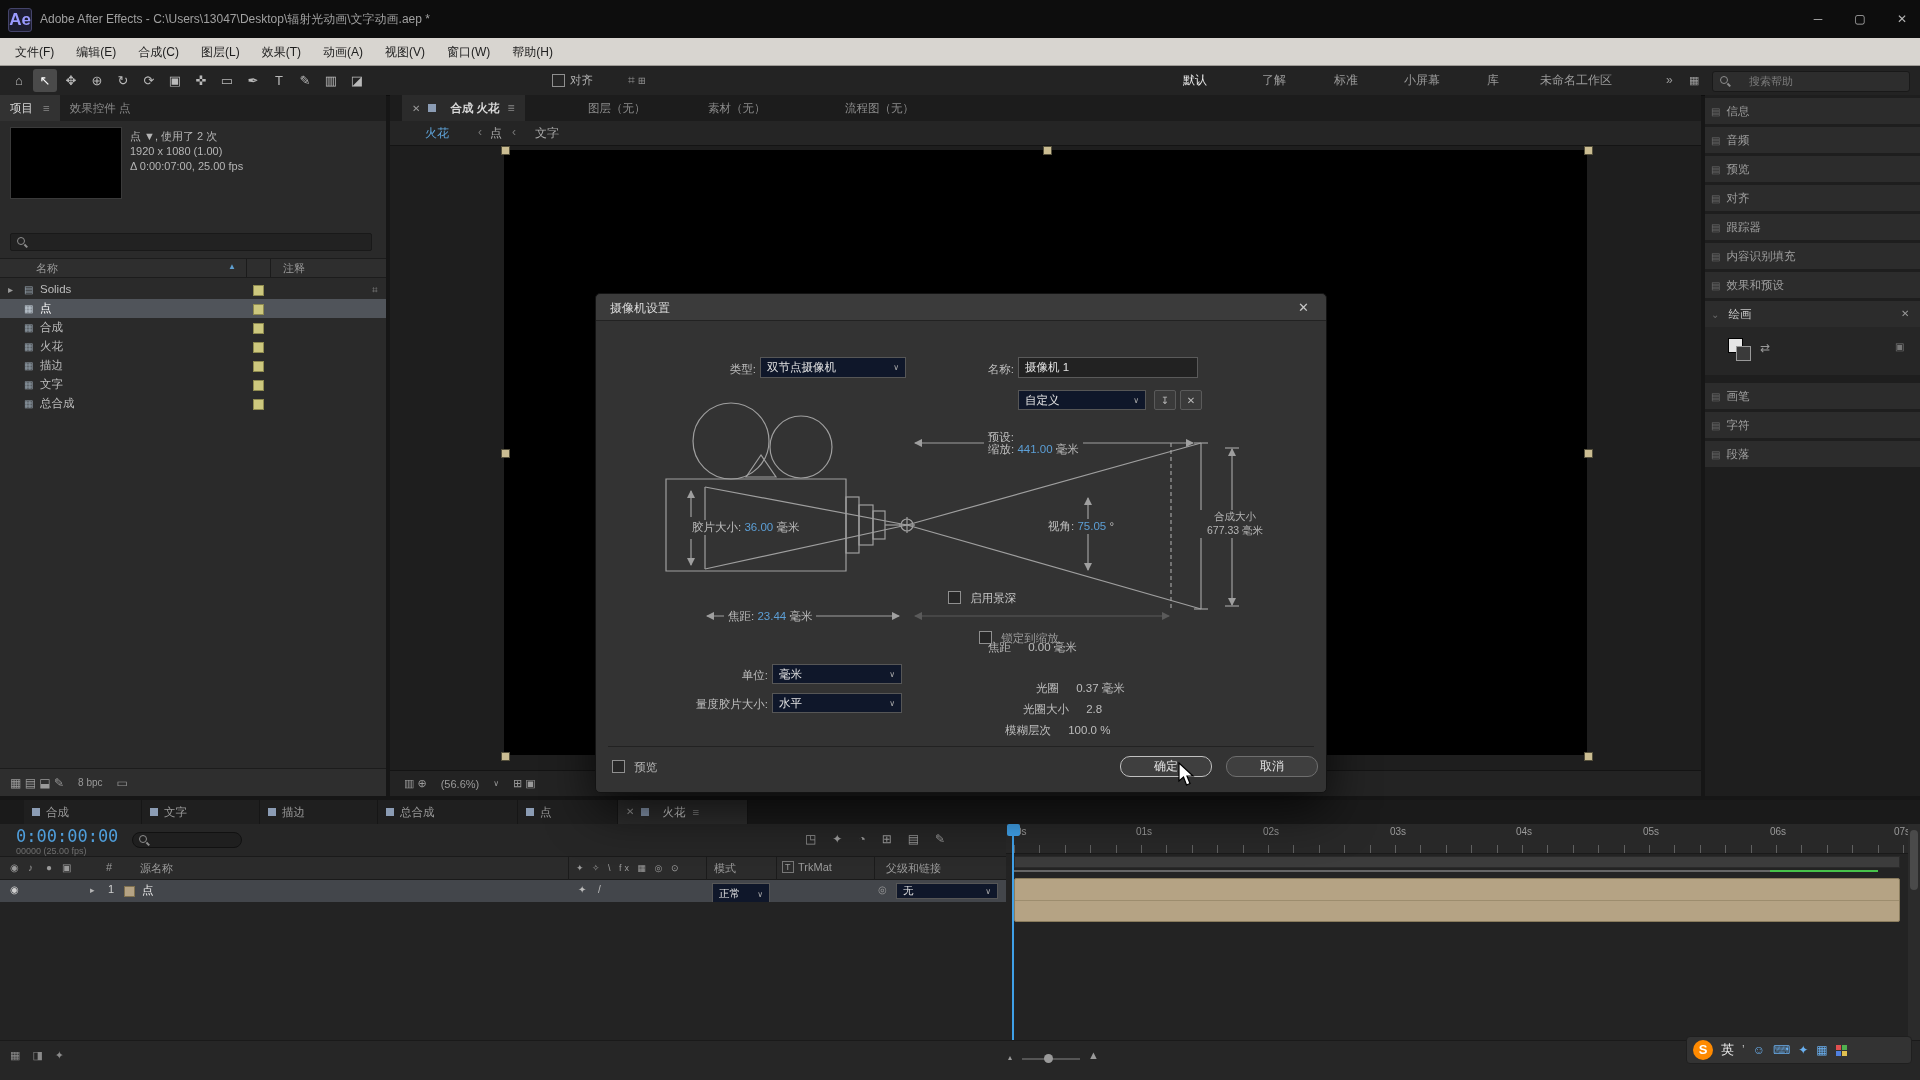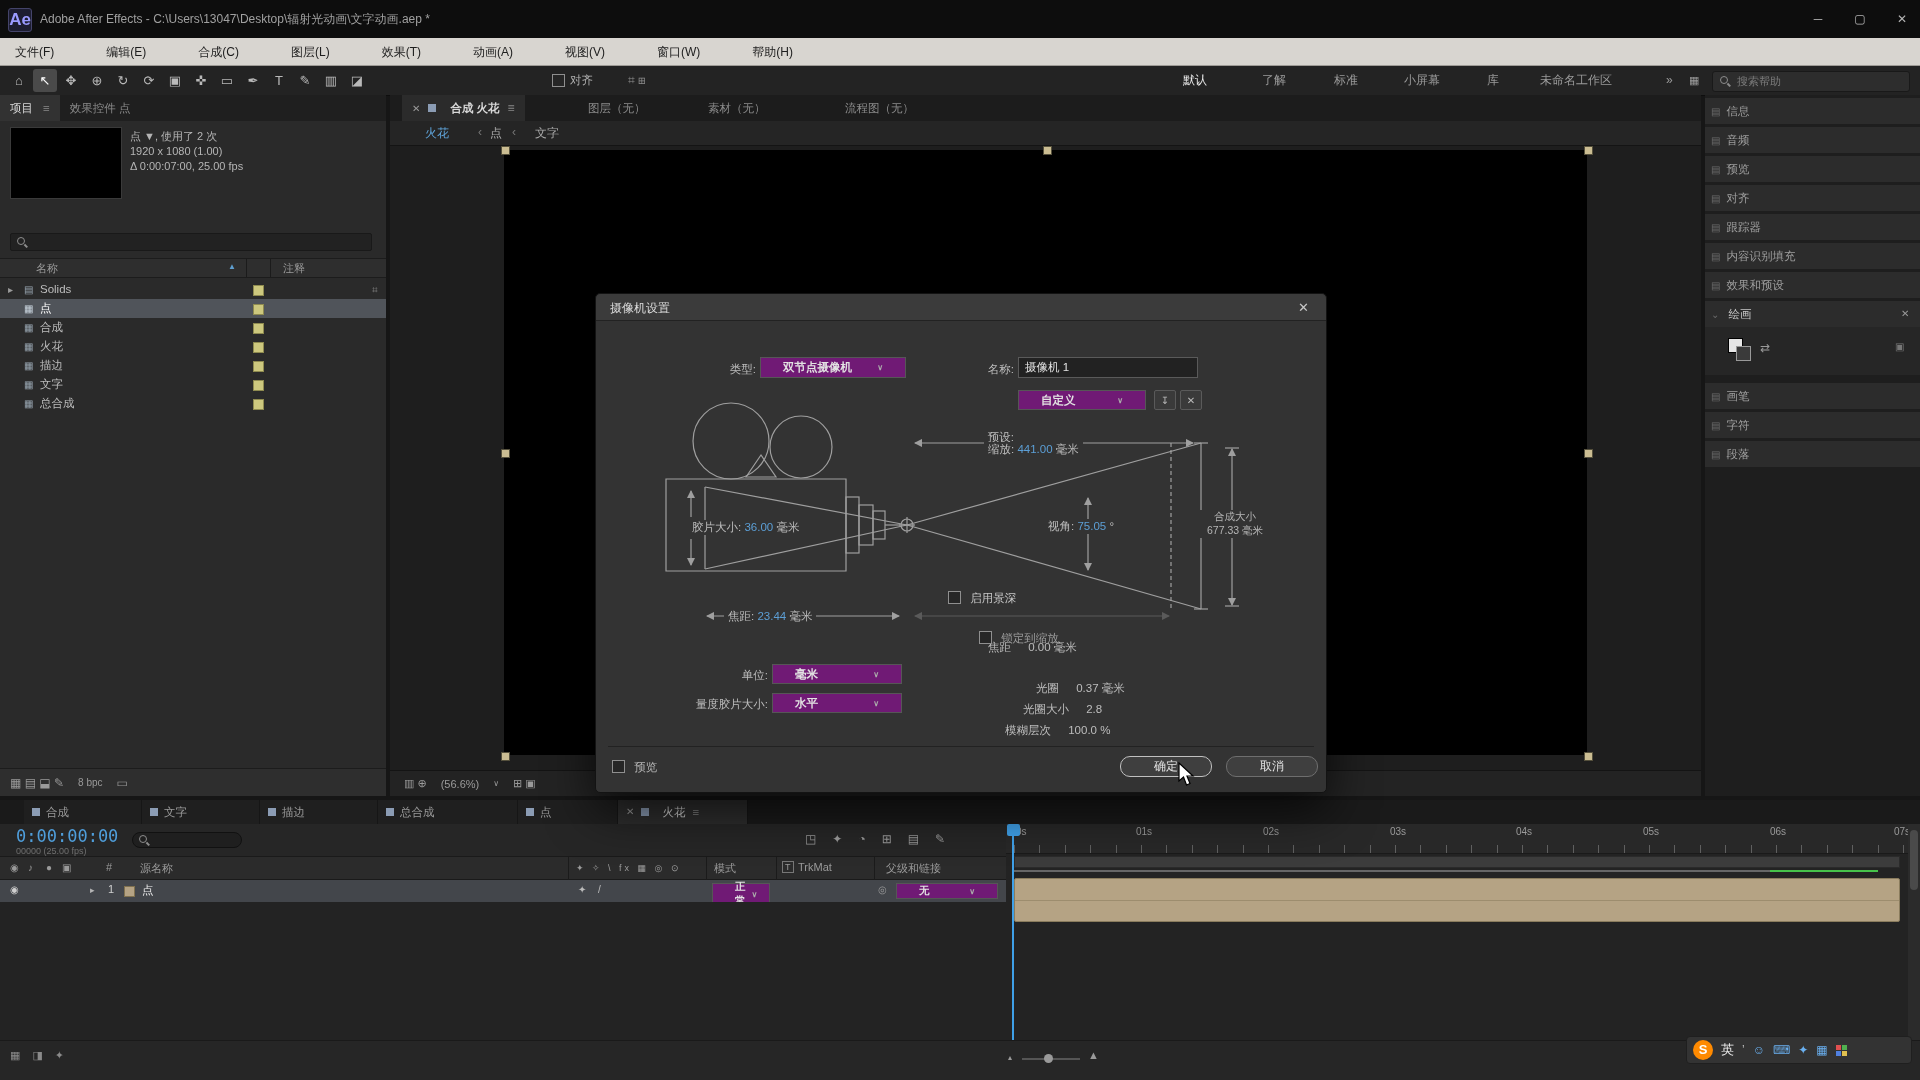--- a/index.html
+++ b/index.html
@@ -5,35 +5,35 @@
   html,body{margin:0;padding:0;background:#161616;font-family:"Liberation Sans",sans-serif;}
   #app{position:relative;width:1920px;height:1080px;overflow:hidden;background:#161616;color:#c8c8c8;font-size:12px;}
   .ab{position:absolute;}
   .flex{display:flex;align-items:center;}
   
   #titlebar{left:0;top:0;width:1920px;height:38px;background:#0d0d0d;}
   #ae-logo{position:absolute;left:8px;top:8px;width:22px;height:22px;background:#1d1d31;border:1px solid #44446a;border-radius:3px;color:#9b9bff;font-size:17px;font-weight:bold;text-align:center;line-height:22px;}
   #win-title{position:absolute;left:40px;top:0;height:38px;line-height:38px;color:#a0a0a0;font-size:12px;}
   .winbtn{position:absolute;top:0;width:40px;height:38px;line-height:38px;text-align:center;color:#b5b5b5;font-size:12px;}
   
-  #menubar{left:0;top:38px;width:1920px;height:28px;background:#d8d5d0;border-bottom:1px solid #9e9b96;display:flex;align-items:center;padding-left:4px;box-sizing:border-box;gap:30px;}
+  #menubar{left:0;top:38px;width:1920px;height:28px;background:#d8d5d0;border-bottom:1px solid #9e9b96;display:flex;align-items:center;padding-left:4px;box-sizing:border-box;}
   .menu-item{padding:0 11px;color:#1d1d1d;font-size:12px;line-height:28px;}
   
   #toolbar{left:0;top:66px;width:1920px;height:29px;background:#232323;border-bottom:1px solid #0e0e0e;}
   .tool{display:inline-block;width:24px;height:23px;line-height:23px;text-align:center;color:#b9b9b9;font-size:13px;margin:0 1px;border-radius:3px;}
   .tool.active{background:#4a4a4a;color:#ffffff;}
   .ws{position:absolute;top:0;height:29px;line-height:29px;color:#9a9a9a;font-size:12px;}
   .ws.active{color:#ececec;}
-  .searchbox{position:absolute;display:flex;align-items:center;gap:6px;background:#2d2d2d;border:1px solid #191919;border-radius:3px;padding:0 7px;height:19px;color:#7b7b7b;font-size:11px;}
+  .searchbox{position:absolute;display:flex;align-items:center;gap:18px;background:#2d2d2d;border:1px solid #191919;border-radius:3px;padding:0 7px;height:19px;color:#7b7b7b;font-size:11px;}
   .mag{position:relative;width:11px;height:11px;display:inline-block;}
   .mag::before{content:"";position:absolute;left:0;top:0;width:6px;height:6px;border:1.5px solid #8d8d8d;border-radius:50%;}
   .mag::after{content:"";position:absolute;left:7px;top:8px;width:4px;height:1.5px;background:#8d8d8d;transform:rotate(45deg);}
   
   .chk{display:inline-block;width:11px;height:11px;border:1px solid #8f8f8f;background:#262626;vertical-align:-2px;}
-  .dd{position:absolute;display:flex;align-items:center;justify-content:space-between;background:#701a75;border:1px solid #565656;color:#e2e2e2;font-size:11.5px;padding:0 22px;box-sizing:border-box;height:20px;font-weight:bold;}
+  .dd{position:absolute;display:flex;align-items:center;justify-content:space-between;background:#0f172a;border:1px solid #565656;color:#e2e2e2;font-size:11.5px;padding:0 6px;box-sizing:border-box;height:20px;}
   .dd .caret{color:#aaaaaa;font-size:8px;margin-left:6px;}
   .blue{color:#5c9fd6;}
   .dim{color:#707070;margin-top:31px;}
   .hd{position:absolute;width:7px;height:7px;background:#cbbd92;border:1px solid #55503c;z-index:5;}
   .chip{position:absolute;width:9px;height:9px;background:#cdc87e;border:1px solid #8f8b50;}
   
   #left-panel{left:0;top:95px;width:386px;height:701px;background:#2a2a2a;}
   .ptab{height:26px;line-height:26px;font-size:11.5px;padding:0 10px;color:#8a8a8a;background:#1f1f1f;}
   .ptab.active{background:#323232;color:#d6d6d6;}
   .prow{position:absolute;left:0;width:386px;height:19px;line-height:19px;font-size:11.5px;color:#bdbdbd;}

